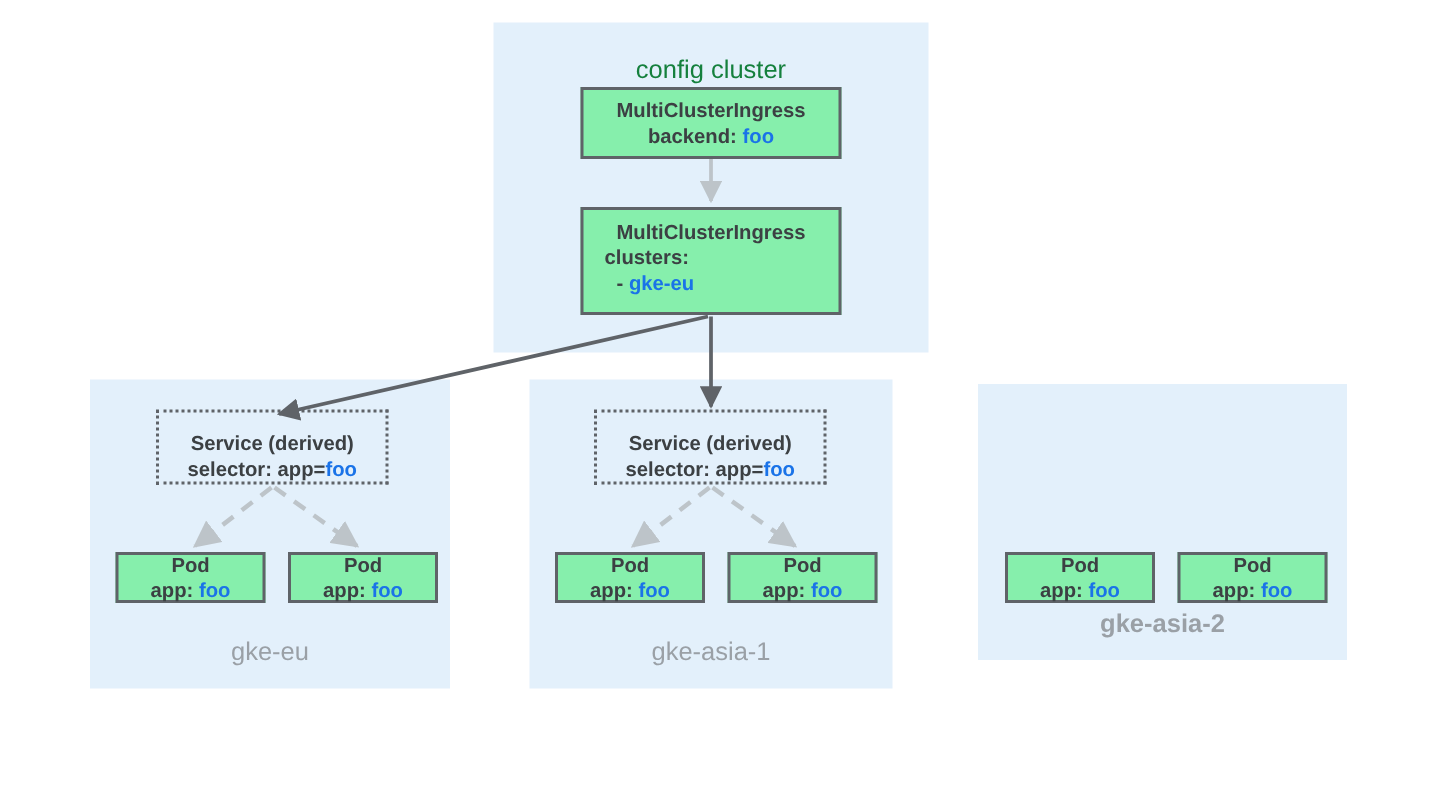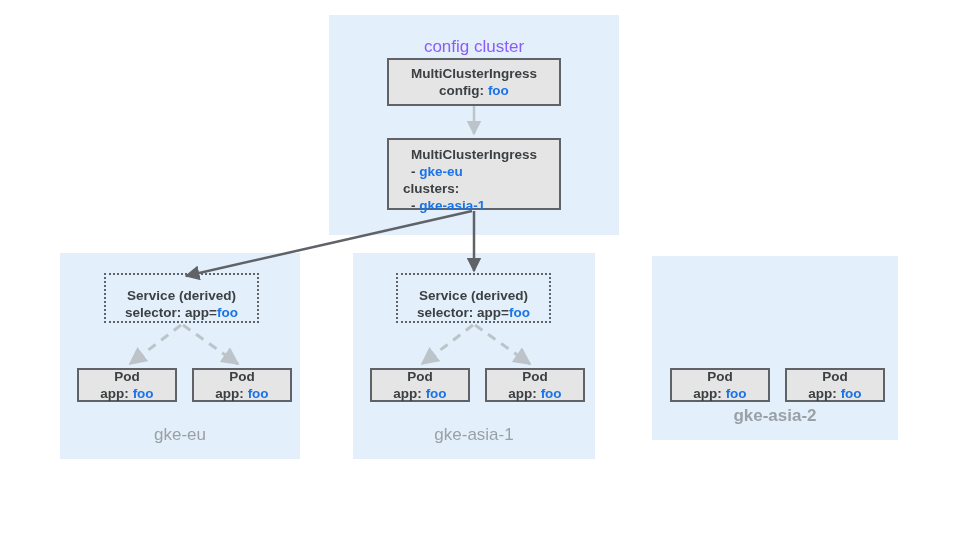--- a/index.html
+++ b/index.html
@@ -31,38 +31,38 @@
   }
   #panel-config   { left: 329px; top: 15px;  width: 290px; height: 220px; }
   #panel-gke-eu   { left: 60px;  top: 253px; width: 240px; height: 206px; }
   #panel-gke-asia1{ left: 353px; top: 253px; width: 242px; height: 206px; }
   #panel-gke-asia2{ left: 652px; top: 256px; width: 246px; height: 184px; font-weight: bold; }
 
   .panel-title-top {
     position: absolute;
     left: 0; right: 0; top: 22px;
     text-align: center;
-    color: #8b5cf6;
+    color: #15803d;
     font-size: 17px;
     line-height: 20px;
   }
   .panel-title-bottom {
     position: absolute;
     left: 0; right: 0; bottom: 14px;
     text-align: center;
     color: #9aa0a6;
     font-size: 17px;
     line-height: 20px;
   }
 
   
   .node {
     position: absolute;
     box-sizing: border-box;
-    background: #e5e5e5;
+    background: #86efac;
     border: 2px solid #5f6368;
     display: flex;
     flex-direction: column;
     align-items: center;
     justify-content: center;
     color: #3c4043;
     font-size: 13.5px;
     line-height: 17px;
     font-weight: bold;
   }
@@ -111,35 +111,31 @@
 
 <div id="canvas">
 
   <div class="panel" id="panel-config">
     <div class="panel-title-top">config cluster</div>
   </div>
 
   <div class="node" id="node-mci">
     <div class="ln">MultiClusterIngress</div>
     <div class="ln">
-      <span>config:</span>
+      <span>backend:</span>
       <span class="blue">foo</span>
     </div>
   </div>
 
   <div class="node" id="node-mcs">
     <div class="ln title">MultiClusterIngress</div>
+    <div class="ln item">clusters:</div>
     <div class="ln item sub">
       <span>-</span>
       <span class="blue">gke-eu</span>
-    </div>
-    <div class="ln item">clusters:</div>
-    <div class="ln item sub">
-      <span>-</span>
-      <span class="blue">gke-asia-1</span>
     </div>
   </div>
 
   <div class="panel" id="panel-gke-eu">
     <div class="panel-title-bottom">gke-eu</div>
   </div>
 
   <div class="node dotted" id="svc-eu">
     <div class="ln">Service (derived)</div>
     <div class="ln">

